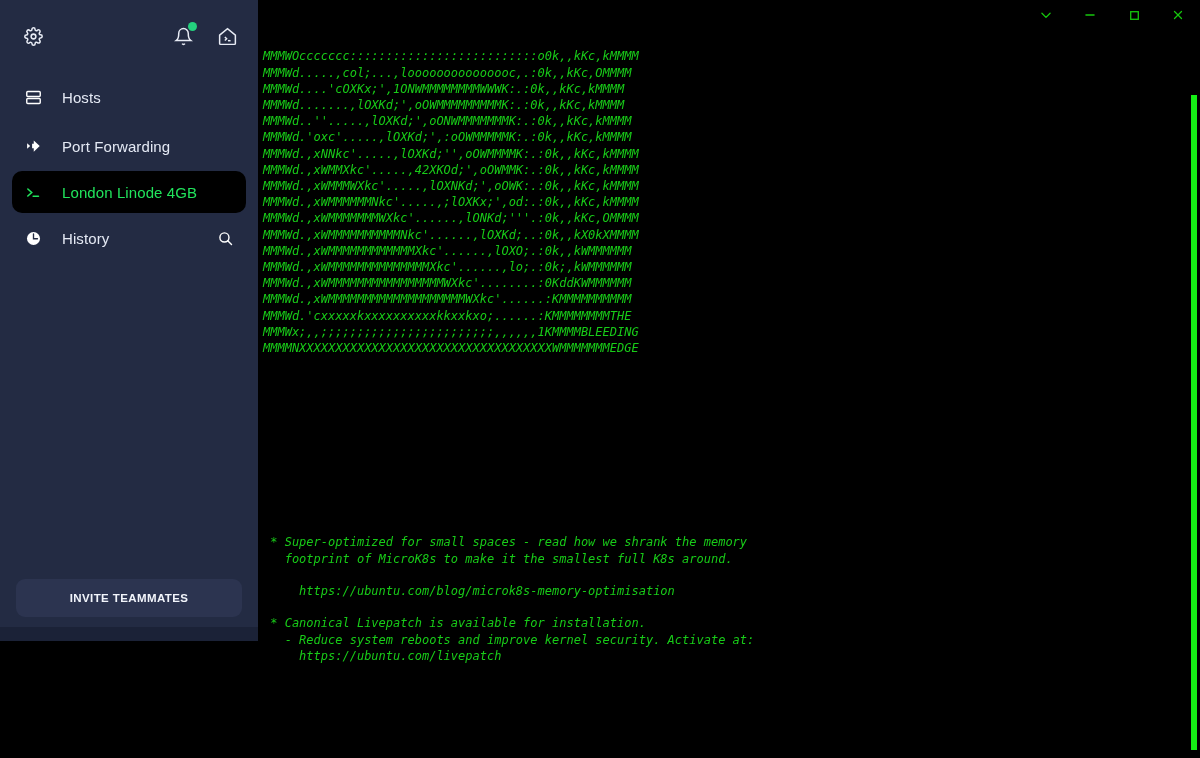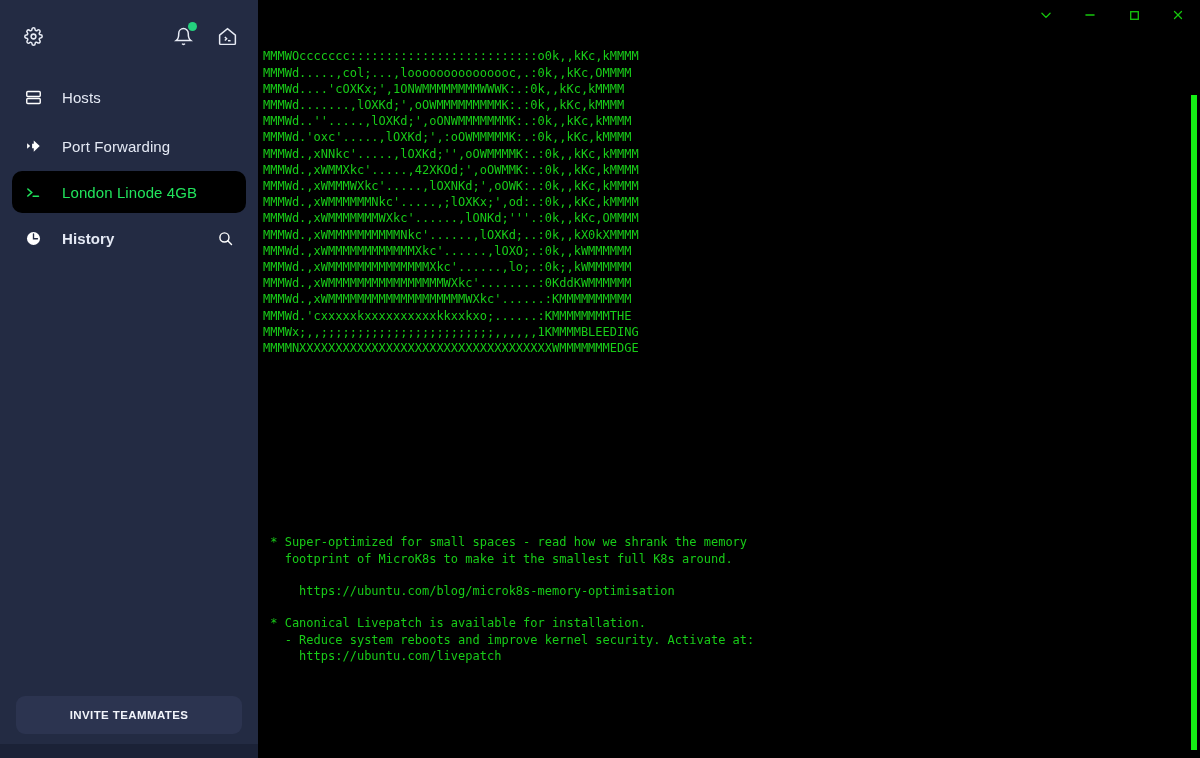--- a/index.html
+++ b/index.html
@@ -18,21 +18,21 @@
     width: 1200px;
     height: 758px;
     display: flex;
     background: #000000;
   }
 
   
   .sidebar {
     position: relative;
     width: 258px;
-    height: 758px;
+    height: 641px;
     flex: 0 0 258px;
     background: #232b43;
     display: flex;
     flex-direction: column;
     overflow: hidden;
   }
 
   .sidebar-topbar {
     height: 72px;
     flex: 0 0 72px;
@@ -98,21 +98,21 @@
   }
 
   .nav-item.active {
     background: #000000;
     color: #21e45c;
   }
   .nav-item.active .nav-icon { color: #21e45c; }
 
   .nav-label { white-space: nowrap; }
 
-  .nav-item-history { justify-content: flex-start; font-weight: bold; }
+  .nav-item-history { justify-content: flex-start; }
   .nav-search {
     margin-left: auto;
     display: inline-flex;
     align-items: center;
     justify-content: center;
     width: 22px;
     height: 22px;
     color: #ffffff;
     cursor: pointer;
   }
@@ -142,20 +142,21 @@
     background: #1b2237;
   }
 
   
   .terminal {
     position: relative;
     flex: 1 1 auto;
     height: 758px;
     background: #000000;
     overflow: hidden;
+    font-style: italic;
   }
 
   .win-controls {
     position: absolute;
     top: 0;
     right: 0;
     height: 30px;
     display: flex;
     align-items: center;
     gap: 0;

